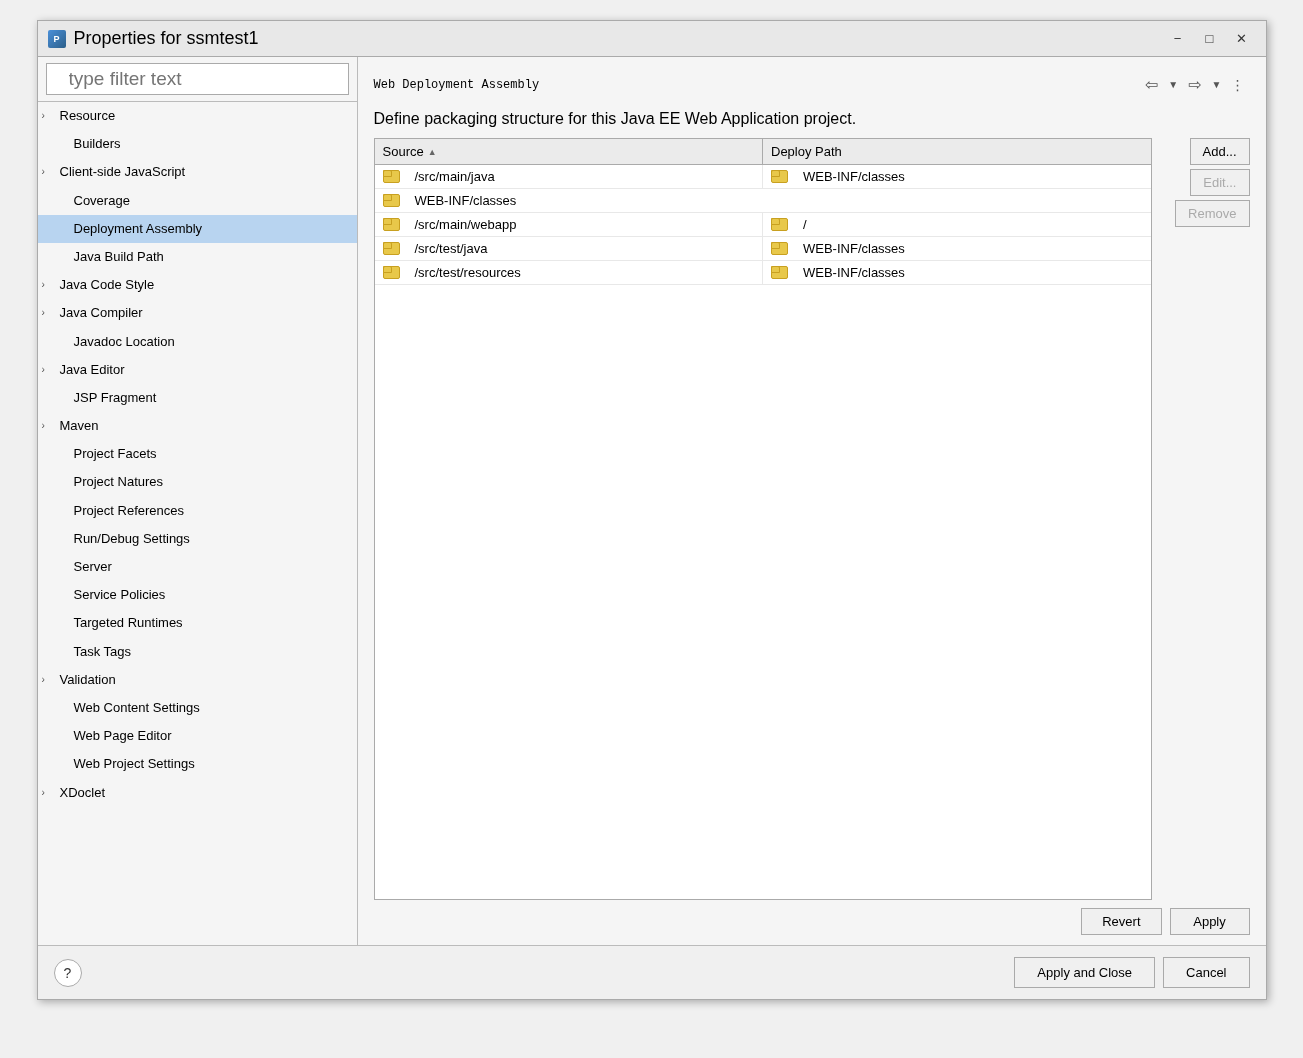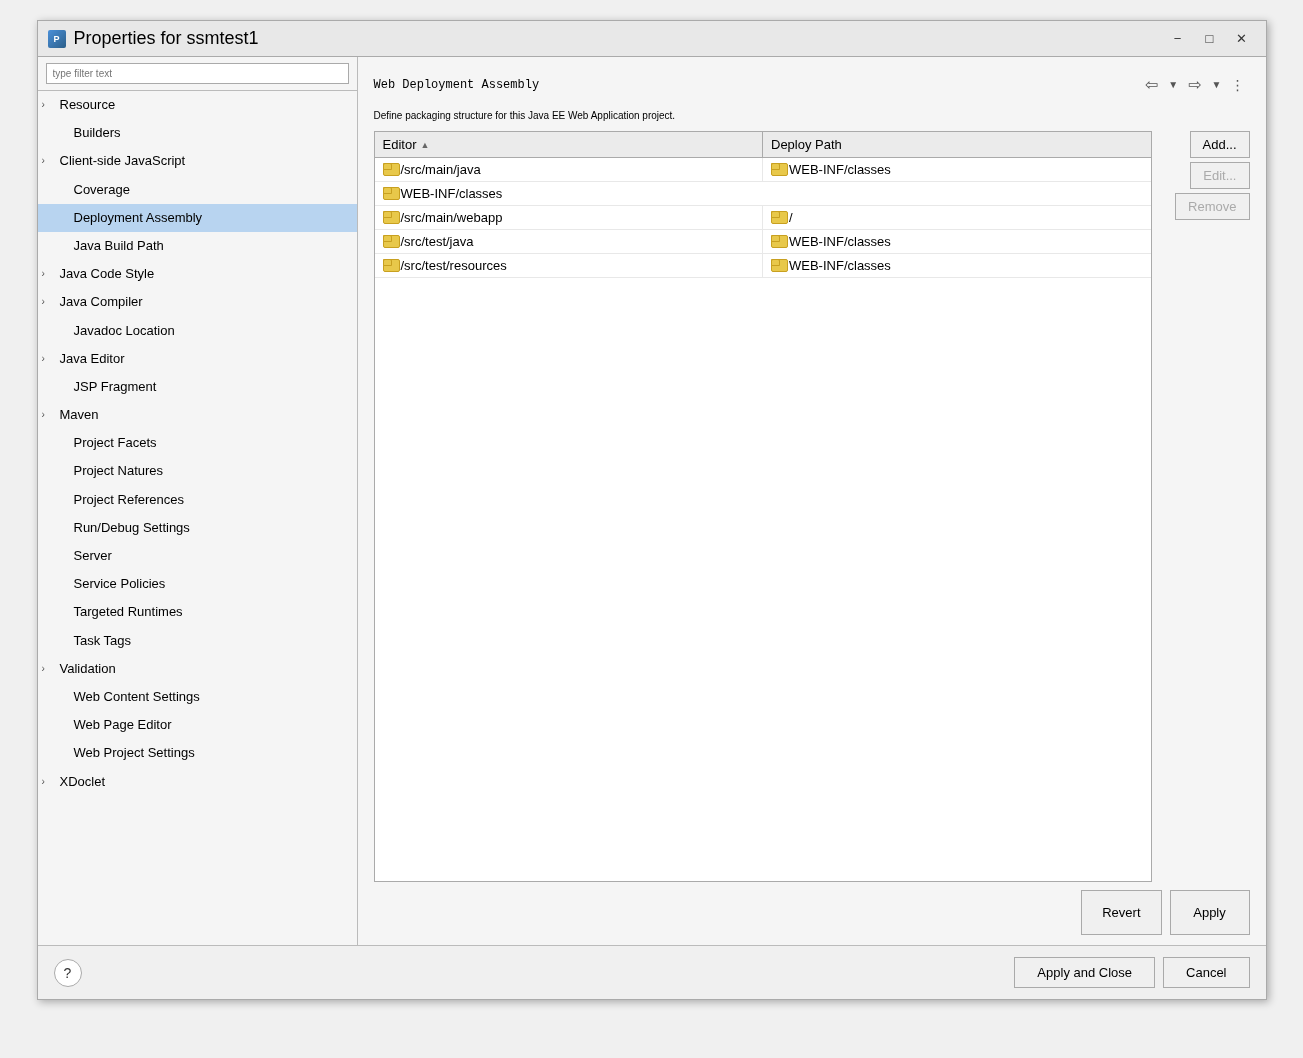--- a/index.html
+++ b/index.html
@@ -90,24 +90,24 @@
       overflow: hidden;
     }
 
     .filter-box {
       padding: 6px 8px;
       border-bottom: 1px solid #bbb;
     }
 
     .filter-input {
       width: 100%;
-      padding: 4px 6px;
+      padding: 4px 22px;
       border: 1px solid #aaa;
       background: white;
-      font-size: 10px;
+      font-size: 19px;
       color: #aaa;
       outline: none;
     }
 
     .sidebar-list {
       overflow-y: auto;
       flex: 1;
     }
 
     .sidebar-item {
@@ -185,21 +185,21 @@
     }
 
     .toolbar-more {
       font-size: 14px;
       cursor: pointer;
       padding: 3px 5px;
       color: #555;
     }
 
     .description {
-      font-size: 10px;
+      font-size: 16px;
       color: #000;
       margin-bottom: 10px;
     }
 
     .assembly-container {
       display: flex;
       gap: 8px;
       flex: 1;
       min-height: 0;
     }
@@ -248,21 +248,21 @@
       cursor: pointer;
     }
 
     .td {
       padding: 4px 8px;
       flex: 1;
       border-right: 1px solid #e8e8e8;
       font-size: 13px;
       display: flex;
       align-items: center;
-      gap: 2px;
+      gap: 16px;
     }
 
     .td:last-child { border-right: none; }
 
     .folder-icon {
       display: inline-block;
       width: 16px;
       height: 13px;
       position: relative;
     }
@@ -314,21 +314,21 @@
     }
 
     .bottom-buttons-row {
       display: flex;
       justify-content: flex-end;
       gap: 8px;
       margin-top: 8px;
     }
 
     .action-btn {
-      padding: 14px 20px;
+      padding: 5px 20px;
       background: #f0f0f0;
       border: 1px solid #aaa;
       cursor: pointer;
       font-size: 13px;
       min-width: 80px;
     }
 
     .footer {
       border-top: 1px solid #bbb;
       background: #f0f0f0;
@@ -509,21 +509,21 @@
           <span class="toolbar-more">⋮</span>
         </div>
       </div>
 
       <p class="description">Define packaging structure for this Java EE Web Application project.</p>
 
       <div class="assembly-container">
         <div class="table-container">
           <div class="table-header">
             <div class="th">
-              <span>Editor</span>
+              <span>Source</span>
               <span class="sort-arrow">▲</span>
             </div>
             <div class="th">
               <span>Deploy Path</span>
             </div>
           </div>
           <div class="table-body" id="table-body">
           <div class="table-row">
                 <div class="td">
                   <span class="folder-icon"></span>

